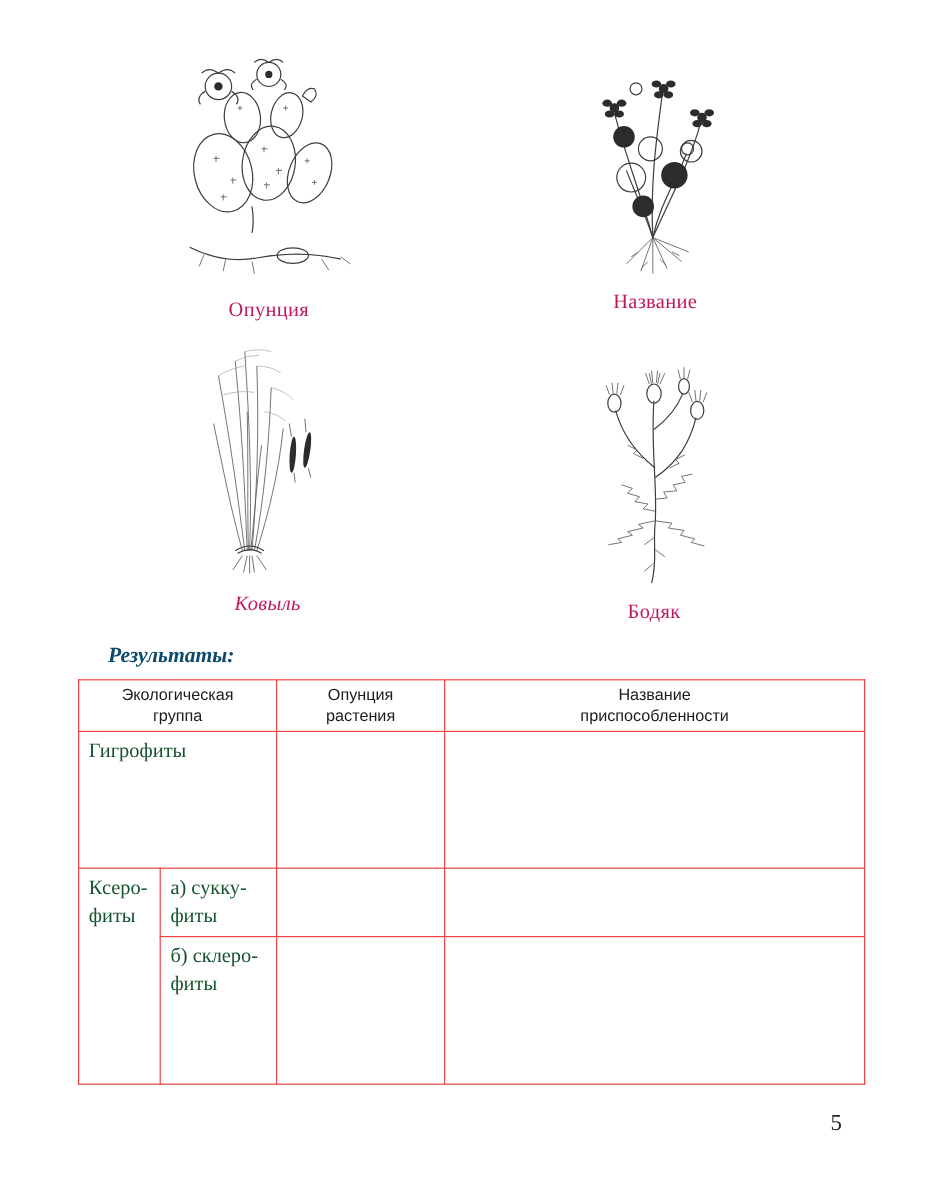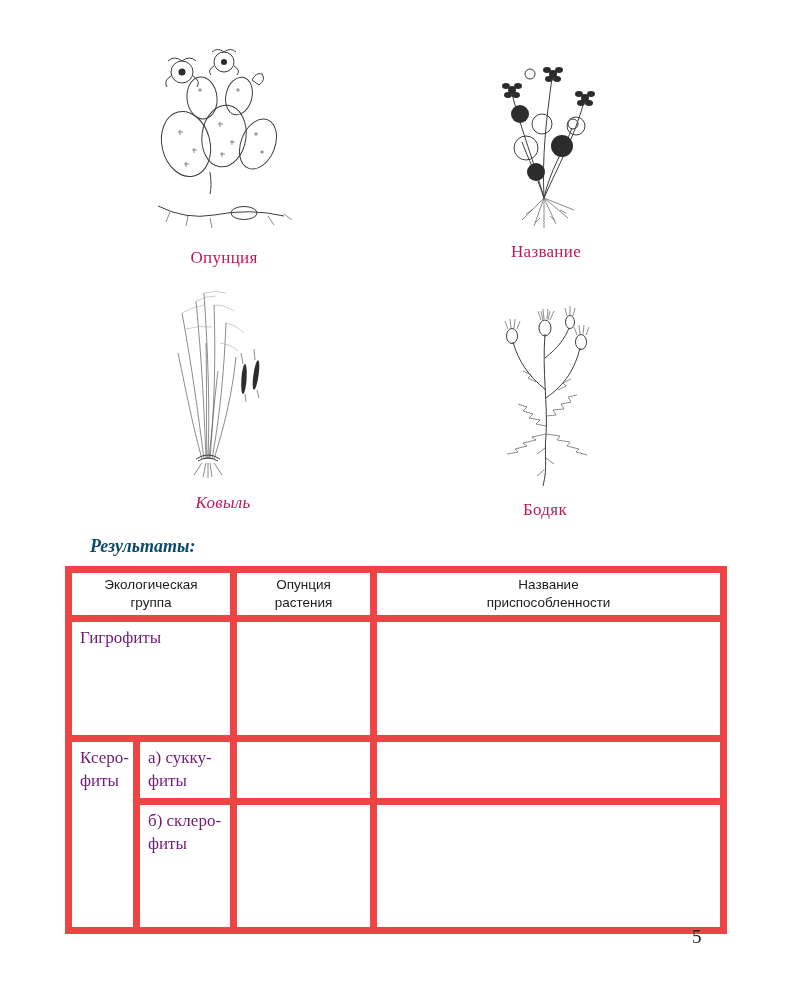--- a/index.html
+++ b/index.html
@@ -29,40 +29,40 @@
     color: #0c4a6e;
   }
   table.results {
     position: absolute;
     left: 65px; top: 566px;
     width: 655px;
     border-collapse: collapse;
     table-layout: fixed;
   }
   table.results th, table.results td {
-    border: 7px solid #ef4444;
+    border: 1px solid #ef4444;
     background: #ffffff;
   }
   table.results th {
     font-family: "Liberation Sans", sans-serif;
     font-weight: normal;
     font-size: 13.5px;
     line-height: 1.3;
     text-align: center;
     vertical-align: middle;
     padding: 3px 4px;
     color: #1c1c1c;
   }
   table.results td {
     font-size: 17px;
     line-height: 1.35;
     vertical-align: top;
     text-align: left;
     padding: 5px 8px;
-    color: #701a75;
+    color: #14532d;
   }
   .pre { white-space: pre-line; }
   .page-number {
     position: absolute;
     left: 692px; top: 926px;
     font-size: 19px;
     color: #222;
   }
   .ink { stroke: #3d3d3d; fill: none; stroke-width: 1; }
   .ink-thin { stroke: #5a5a5a; fill: none; stroke-width: .7; }

